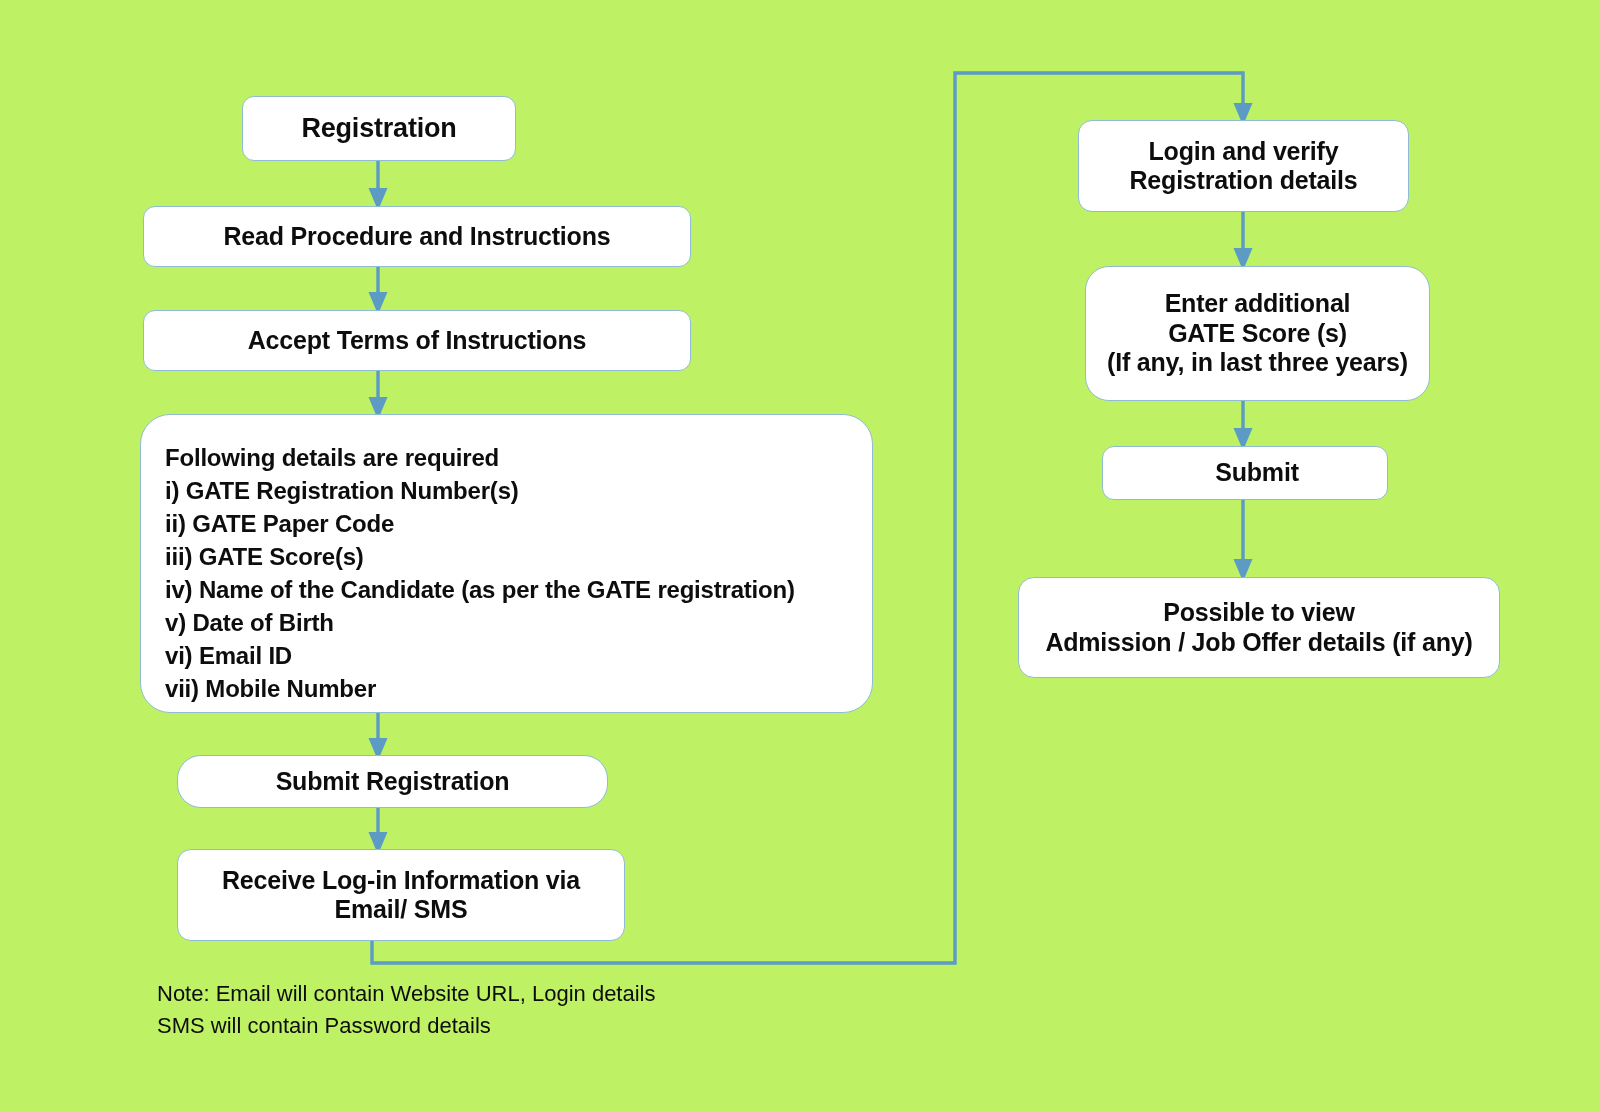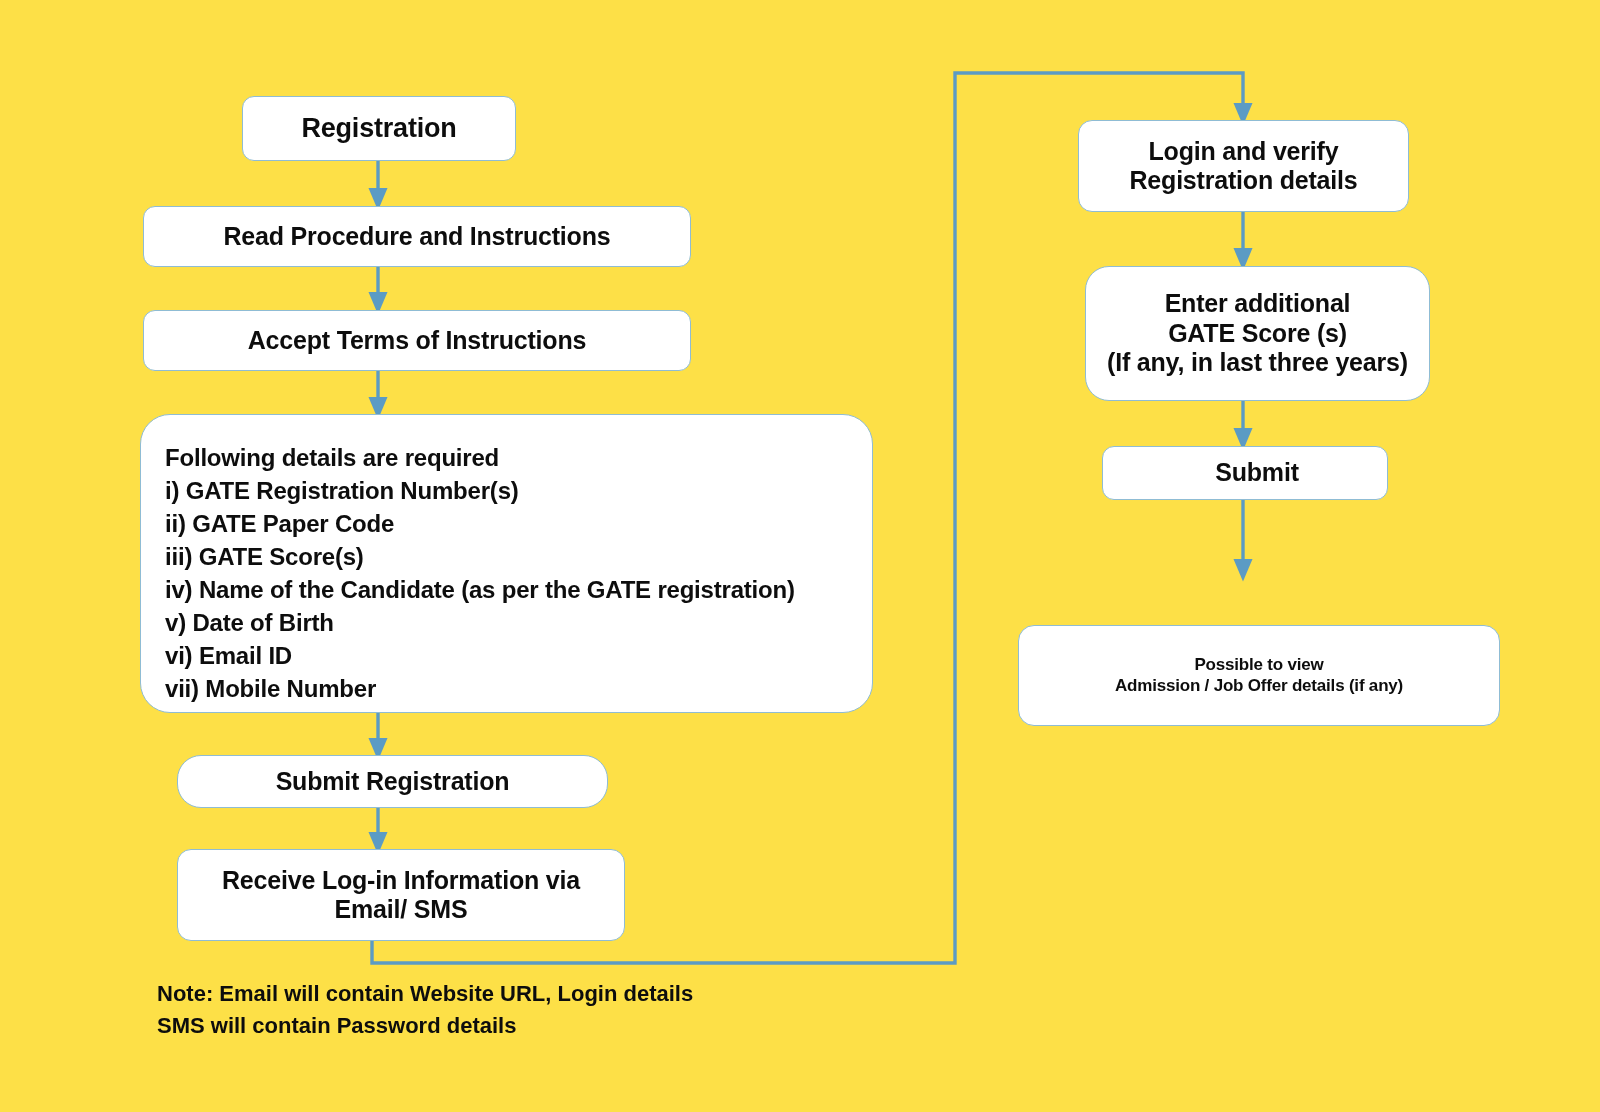--- a/index.html
+++ b/index.html
@@ -4,21 +4,21 @@
 <style>
   html, body {
     margin: 0;
     padding: 0;
     background: #ffffff;
   }
   #canvas {
     position: relative;
     width: 1600px;
     height: 1112px;
-    background: #fde047;
+    background: #bef264;
     font-family: "Liberation Sans", sans-serif;
     overflow: hidden;
   }
   .node {
     position: absolute;
     box-sizing: border-box;
     background: #ffffff;
     border: 1.6px solid #8FBCD4;
     display: flex;
     align-items: center;
@@ -72,29 +72,29 @@
   #node-enter-score {
     left: 1085px; top: 266px; width: 345px; height: 135px;
     border-radius: 24px; font-size: 25px;
   }
   #node-submit {
     left: 1102px; top: 446px; width: 286px; height: 54px;
     border-radius: 12px; font-size: 25px; padding-left: 24px;
   }
   #node-possible-view {
     left: 1018px; top: 577px; width: 482px; height: 101px;
-    border-radius: 16px; font-size: 17px; margin-top: 48px;
+    border-radius: 16px; font-size: 25px;
   }
   
   #note-block {
     position: absolute;
     left: 157px; top: 978px; width: 700px;
     color: #0D0D0D;
     font-size: 22px;
-    font-weight: bold;
+    font-weight: normal;
     line-height: 1.45;
     white-space: pre-line;
     z-index: 3;
   }
   
   #wires {
     position: absolute;
     left: 0; top: 0;
     width: 1600px; height: 1112px;
     z-index: 1;

